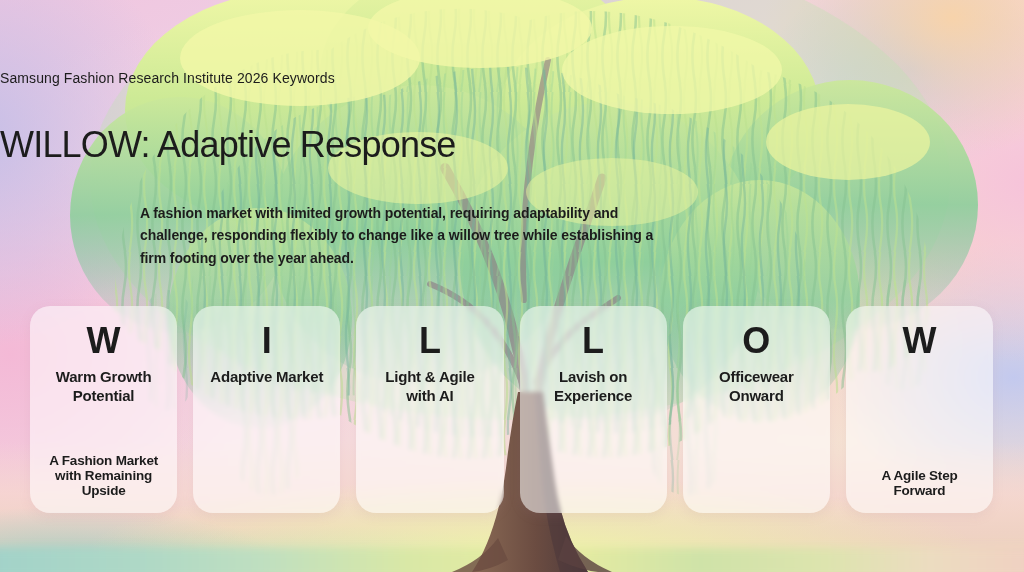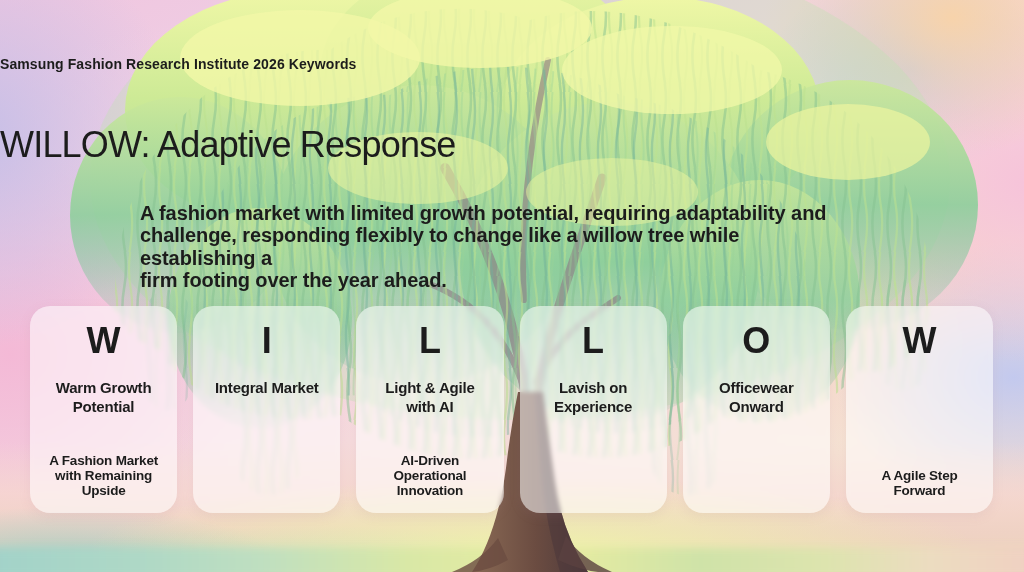--- a/index.html
+++ b/index.html
@@ -38,30 +38,30 @@
   .ground-strip{
     position:absolute;left:-10px;right:-10px;bottom:-6px;height:30px;
     filter:blur(4px);
     background:linear-gradient(90deg,
       #a2d2c9 0%, #aed8c6 14%, #bfdfc0 26%, #d9e8a6 40%, #e8eca0 54%,
       #cfe3a8 68%, #dde4ae 80%, #ecdcc0 90%, #f0d0c2 100%);
   }
   
   .tree{position:absolute;inset:0;}
   .eyebrow{
-    position:absolute;top:56px;left:0;width:100%;
-    font-size:14px;font-weight:700;letter-spacing:0.1px;
+    position:absolute;top:70px;left:0;width:100%;
+    font-size:14px;font-weight:400;letter-spacing:0.1px;
   }
   .title{
     position:absolute;top:124px;left:0;width:100%;
     font-size:36px;font-weight:400;letter-spacing:-0.8px;
   }
   .subtitle{
     position:absolute;top:202px;left:140px;width:700px;
-    font-size:20px;font-weight:700;line-height:22.4px;letter-spacing:-0.1px;
+    font-size:14px;font-weight:700;line-height:22.4px;letter-spacing:-0.1px;
     white-space:pre-line;
   }
   
   .cards{
     position:absolute;left:30px;right:31px;top:306px;height:207px;
     display:flex;gap:16px;
   }
   .card{
     flex:1;
     background:rgba(255,255,255,0.55);
@@ -69,21 +69,21 @@
     box-shadow:0 3px 12px rgba(170,130,150,0.12);
     display:flex;flex-direction:column;align-items:center;
     padding:15px 6px 15px 6px;
     text-align:center;
     -webkit-backdrop-filter:blur(2px);backdrop-filter:blur(2px);
   }
   .card-letter{
     font-size:36px;font-weight:800;line-height:40px;
   }
   .card-keyword{
-    margin-top:17px;
+    margin-top:6px;
     font-size:15px;font-weight:700;line-height:19px;letter-spacing:-0.2px;
     white-space:pre-line;
     text-align:center;
   }
   .card-desc{
     margin-top:auto;
     font-size:13.5px;font-weight:600;line-height:15px;letter-spacing:-0.2px;
     white-space:pre-line;
   }
 </style>
@@ -183,29 +183,26 @@
     <div class="card">
       <div class="card-letter">W</div>
       <div class="card-keyword">Warm Growth
 Potential</div>
       <div class="card-desc">A Fashion Market
 with Remaining
 Upside</div>
     </div>
     <div class="card">
       <div class="card-letter">I</div>
-      <div class="card-keyword">Integral Market</div>
+      <div class="card-keyword">Adaptive Market</div>
     </div>
     <div class="card">
       <div class="card-letter">L</div>
       <div class="card-keyword">Light &amp; Agile
 with AI</div>
-      <div class="card-desc">AI-Driven
-Operational
-Innovation</div>
     </div>
     <div class="card">
       <div class="card-letter">L</div>
       <div class="card-keyword">Lavish on
 Experience</div>
     </div>
     <div class="card">
       <div class="card-letter">O</div>
       <div class="card-keyword">Officewear
 Onward</div>

